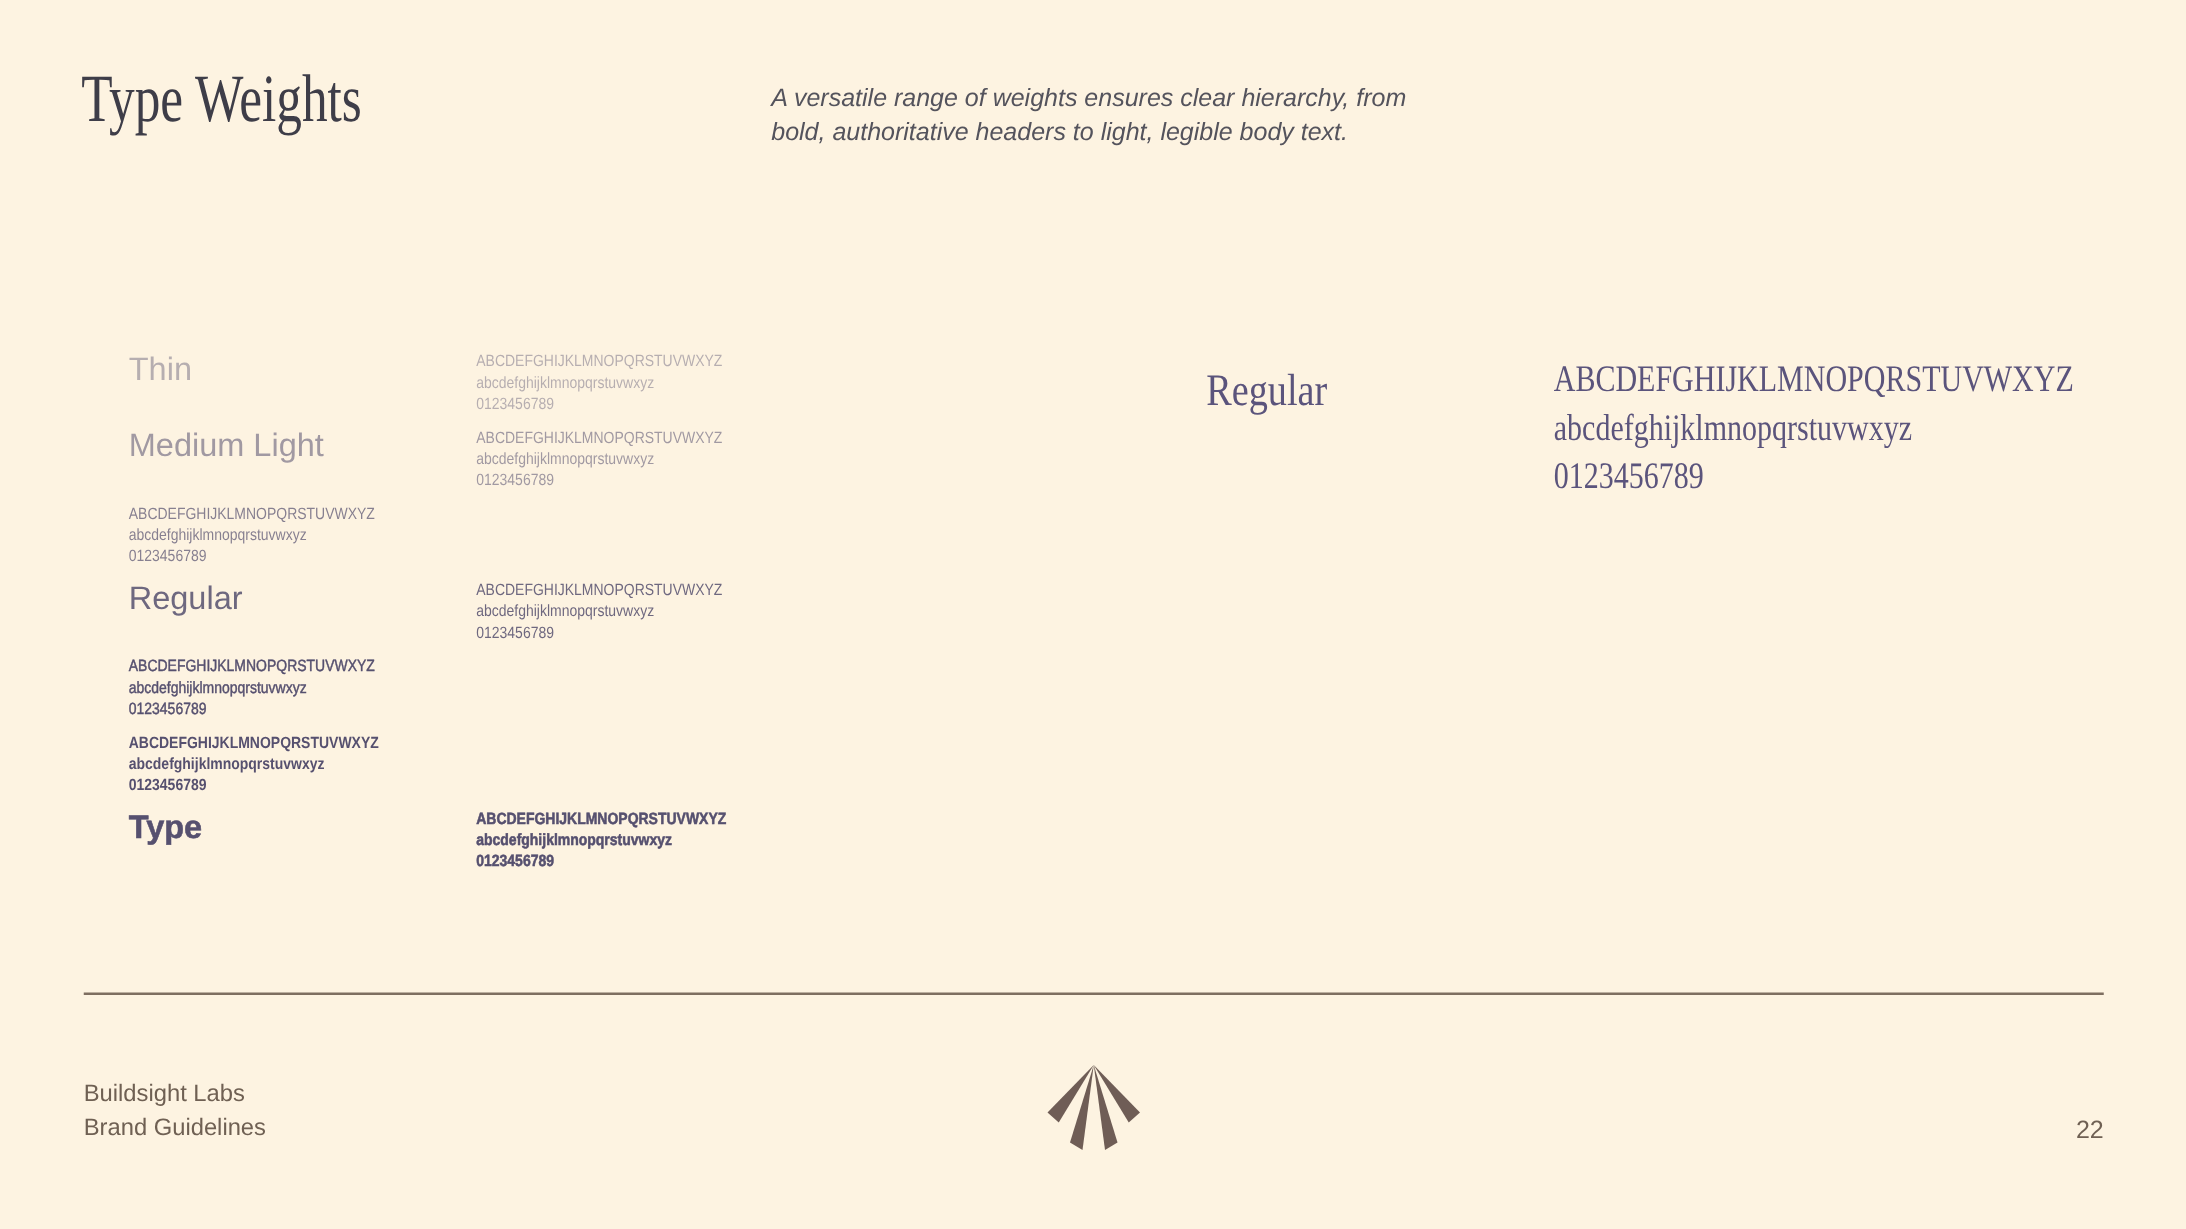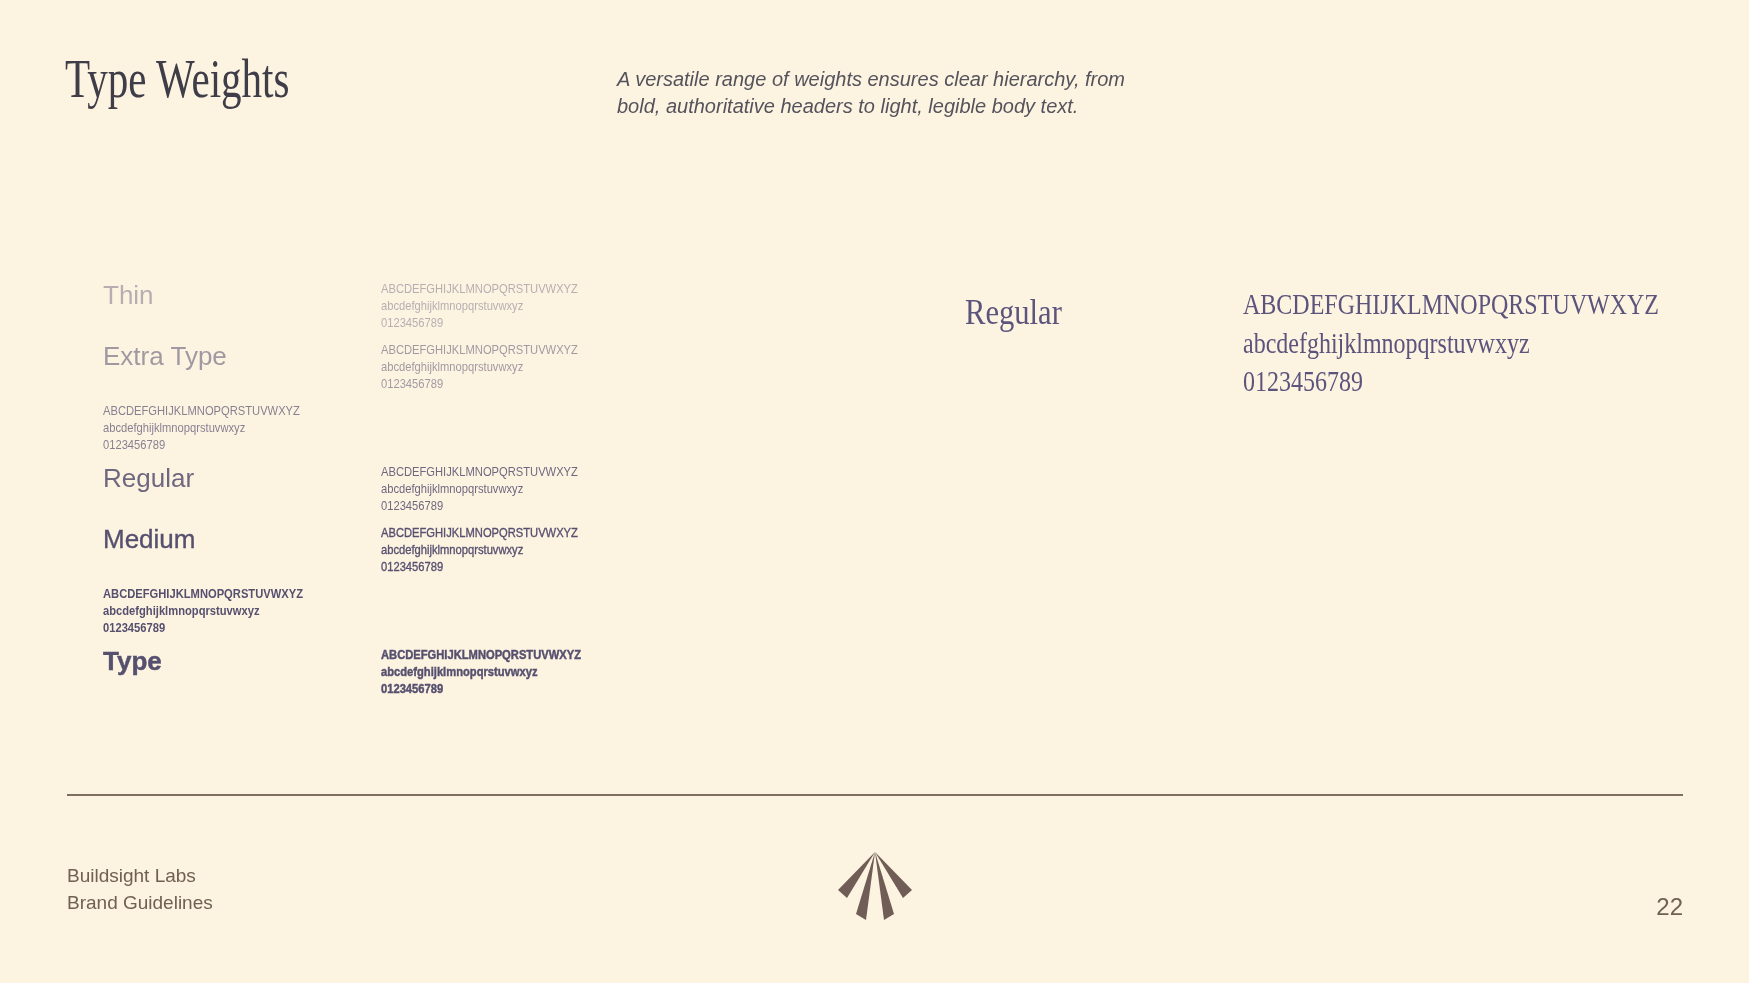--- a/index.html
+++ b/index.html
@@ -74,21 +74,21 @@
   
   .divider{position:absolute;left:67px;right:66px;top:794px;height:2px;background:var(--divider);}
   .footer-text{
     position:absolute;left:67px;top:862px;
     font-size:19px;line-height:27px;color:var(--brown);
   }
   .logo{position:absolute;left:837px;top:852px;width:76px;height:72px;}
   .logo polygon{fill:var(--logo);}
   .page-number{
     position:absolute;right:66px;top:893px;
-    font-size:24px;color:var(--brown);
+    font-size:20px;color:var(--brown);
   }
 </style>
 </head>
 <body>
 
 <div class="page">
 
   <h1 class="title">Type Weights</h1>
 
   <p class="description">A versatile range of weights ensures clear hierarchy, from bold, authoritative headers to light, legible body text.</p>
@@ -96,21 +96,21 @@
   <div class="weights-table">
     <div class="wrow w100">
       <div class="wlabel">Thin</div>
       <div class="wspec">
         <div>ABCDEFGHIJKLMNOPQRSTUVWXYZ</div>
         <div>abcdefghijklmnopqrstuvwxyz</div>
         <div>0123456789</div>
       </div>
     </div>
     <div class="wrow w200">
-      <div class="wlabel">Extra Type</div>
+      <div class="wlabel">Medium Light</div>
       <div class="wspec">
         <div>ABCDEFGHIJKLMNOPQRSTUVWXYZ</div>
         <div>abcdefghijklmnopqrstuvwxyz</div>
         <div>0123456789</div>
       </div>
     </div>
     <div class="wrow w300">
       <div class="wspec">
         <div>ABCDEFGHIJKLMNOPQRSTUVWXYZ</div>
         <div>abcdefghijklmnopqrstuvwxyz</div>
@@ -119,21 +119,20 @@
     </div>
     <div class="wrow w400">
       <div class="wlabel">Regular</div>
       <div class="wspec">
         <div>ABCDEFGHIJKLMNOPQRSTUVWXYZ</div>
         <div>abcdefghijklmnopqrstuvwxyz</div>
         <div>0123456789</div>
       </div>
     </div>
     <div class="wrow w500">
-      <div class="wlabel">Medium</div>
       <div class="wspec">
         <div>ABCDEFGHIJKLMNOPQRSTUVWXYZ</div>
         <div>abcdefghijklmnopqrstuvwxyz</div>
         <div>0123456789</div>
       </div>
     </div>
     <div class="wrow w600">
       <div class="wspec">
         <div>ABCDEFGHIJKLMNOPQRSTUVWXYZ</div>
         <div>abcdefghijklmnopqrstuvwxyz</div>

